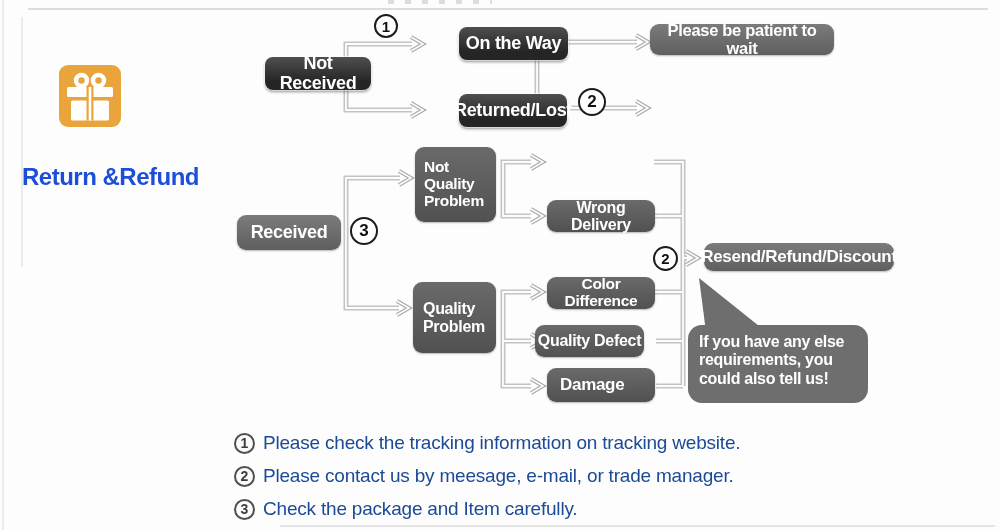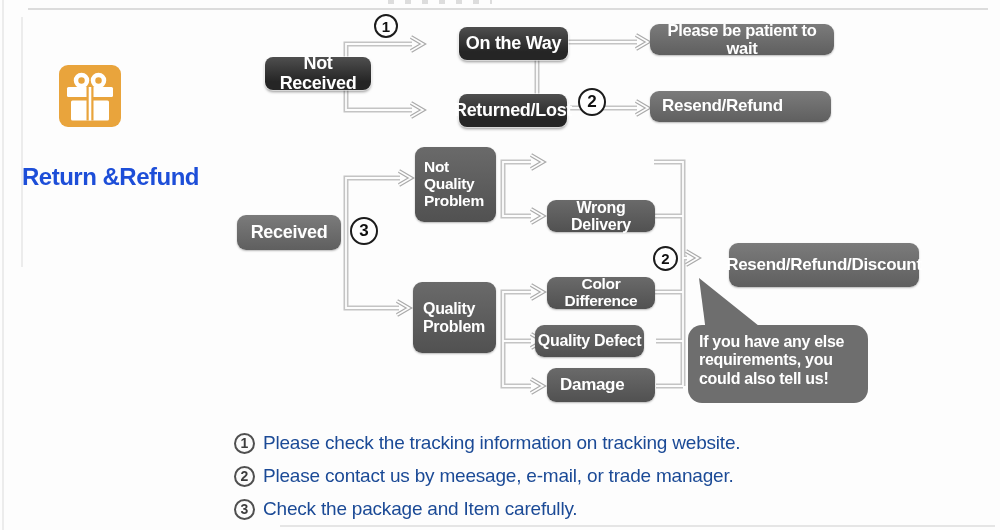--- a/index.html
+++ b/index.html
@@ -105,29 +105,28 @@
       <use href="#chev" transform="translate(543,386)"></use>
       <use href="#chev" transform="translate(698,258)"></use>
     </g>
     <polygon points="699,278 764,330 706,332" fill="#6e6e6e"></polygon>
   </svg>
 
   <div class="node dark" style="left:230px;top:57px;width:106px;height:33px;font-size:18px;">Not Received</div>
   <div class="node dark" style="left:424px;top:27px;width:109px;height:33px;font-size:18px;">On the Way</div>
   <div class="node dark" style="left:424px;top:94px;width:108px;height:33px;font-size:18px;">Returned/Lost</div>
   <div class="node" style="left:650px;top:24px;width:184px;height:31px;font-size:16.5px;">Please be patient to wait</div>
-  <div class="node" style="left:650px;top:91px;width:181px;height:31px;font-size:17px;justify-content:flex-start;padding-left:12px;box-sizing:border-box;">Resend/Refund</div>
   <div class="node" style="left:237px;top:215px;width:104px;height:35px;font-size:18px;">Received</div>
   <div class="node mid left" style="left:415px;top:147px;width:81px;height:75px;font-size:15.5px;padding:4px 4px 4px 9px;box-sizing:border-box;">Not Quality Problem</div>
   <div class="node mid left" style="left:413px;top:282px;width:83px;height:71px;font-size:16px;padding:4px 4px 4px 10px;box-sizing:border-box;">Quality Problem</div>
   <div class="node mid" style="left:547px;top:200px;width:108px;height:32px;font-size:16px;">Wrong Delivery</div>
   <div class="node mid" style="left:547px;top:277px;width:108px;height:32px;font-size:15.5px;">Color Difference</div>
   <div class="node mid" style="left:535px;top:325px;width:109px;height:32px;font-size:16px;">Quality Defect</div>
   <div class="node mid" style="left:547px;top:368px;width:108px;height:34px;font-size:17px;justify-content:flex-start;padding-left:13px;box-sizing:border-box;">Damage</div>
-  <div class="node" style="left:729px;top:243px;width:190px;height:44px;font-size:17px;">Resend/Refund/Discount</div>
+  <div class="node" style="left:704px;top:243px;width:190px;height:28px;font-size:17px;">Resend/Refund/Discount</div>
   <div class="bubble" style="left:688px;top:325px;width:180px;height:78px;font-size:16px;padding:8px 6px 6px 11px;box-sizing:border-box;">If you have any else requirements, you could also tell us!</div>
 
   <div class="marker" style="left:374px;top:14px;width:24px;height:24px;font-size:15px;">1</div>
   <div class="marker" style="left:578px;top:88px;width:28px;height:28px;font-size:17px;">2</div>
   <div class="marker" style="left:350px;top:217px;width:28px;height:28px;font-size:17px;">3</div>
   <div class="marker" style="left:653px;top:246px;width:25px;height:25px;font-size:15px;">2</div>
 
   <div class="legend-row" style="top:432px;">
     <span class="legend-num">1</span>
     <span class="legend-text">Please check the tracking information on tracking website.</span>

